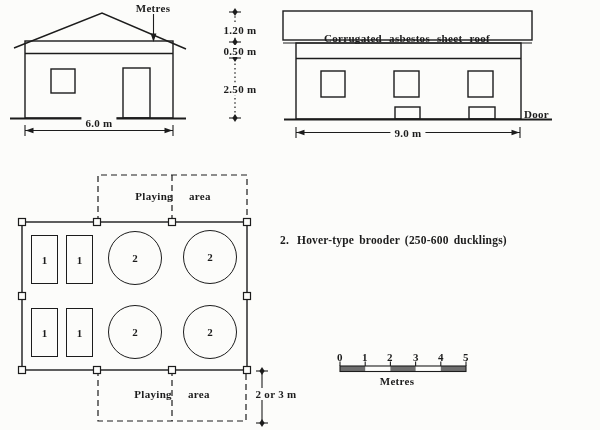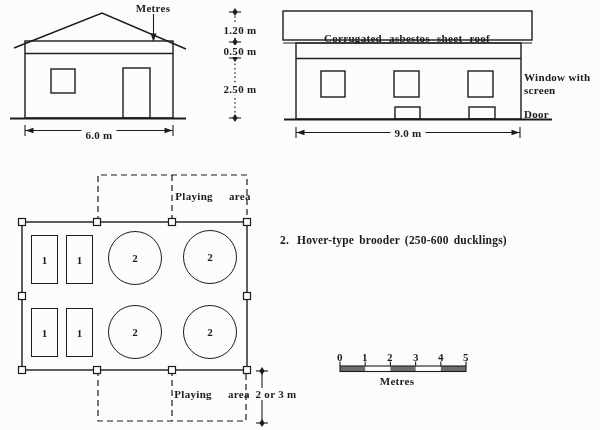--- a/index.html
+++ b/index.html
@@ -27,21 +27,21 @@
     position:absolute;transform:translate(-50%,-50%);
     font-weight:600;font-size:11px;letter-spacing:.3px;
     white-space:nowrap;line-height:12px;
   }
   .lbl-left{
     position:absolute;font-weight:600;font-size:11px;letter-spacing:.3px;
     white-space:nowrap;line-height:12.5px;
   }
   .mask{background:var(--paper);padding:0 4px;}
   .wide{word-spacing:4px;margin-top:12px;}
-  .playing{word-spacing:13px;margin-left:40px;}
+  .playing{word-spacing:13px;}
 
   .cage{
     position:absolute;box-sizing:border-box;border:1.7px solid var(--ink);
     width:27px;height:49px;display:flex;align-items:center;justify-content:center;
     font-weight:600;font-size:11px;
   }
   .brooder{
     position:absolute;box-sizing:border-box;border:1.5px solid var(--ink);
     width:54px;height:54px;border-radius:50%;display:flex;align-items:center;justify-content:center;
     font-weight:600;font-size:11px;
@@ -176,31 +176,27 @@
     <span>2</span>
   </div>
   <div class="brooder" style="left:108px;top:305px;">
     <span>2</span>
   </div>
   <div class="brooder" style="left:183px;top:305px;">
     <span>2</span>
   </div>
 
   <div class="lbl" style="left:153px;top:8px;">Metres</div>
-  <div class="lbl mask" style="left:99px;top:135px;">6.0 m</div>
+  <div class="lbl mask" style="left:99px;top:123px;">6.0 m</div>
 
   <div class="lbl mask" style="left:240px;top:30px;">1.20 m</div>
   <div class="lbl mask" style="left:240px;top:51px;">0.50 m</div>
   <div class="lbl mask" style="left:240px;top:89px;">2.50 m</div>
 
   <div class="lbl wide" style="left:407px;top:26px;">Corrugated asbestos sheet roof</div>
-  <div class="lbl-left" style="left:524px;top:71px;">
-    <div>Window with</div>
-    <div>screen</div>
-  </div>
   <div class="lbl-left" style="left:524px;top:108px;">Door</div>
   <div class="lbl mask" style="left:408px;top:132.5px;">9.0 m</div>
 
   <div class="lbl playing" style="left:173px;top:196px;">Playing area</div>
   <div class="lbl playing" style="left:172px;top:394px;">Playing area</div>
   <div class="lbl mask" style="left:276px;top:394px;padding:0 2px;">2 or 3 m</div>
 
   <div class="legend">
     <div class="legend-row">
       <span class="legend-num">2.</span><span class="legend-text">Hover-type brooder (250-600 ducklings)</span>

